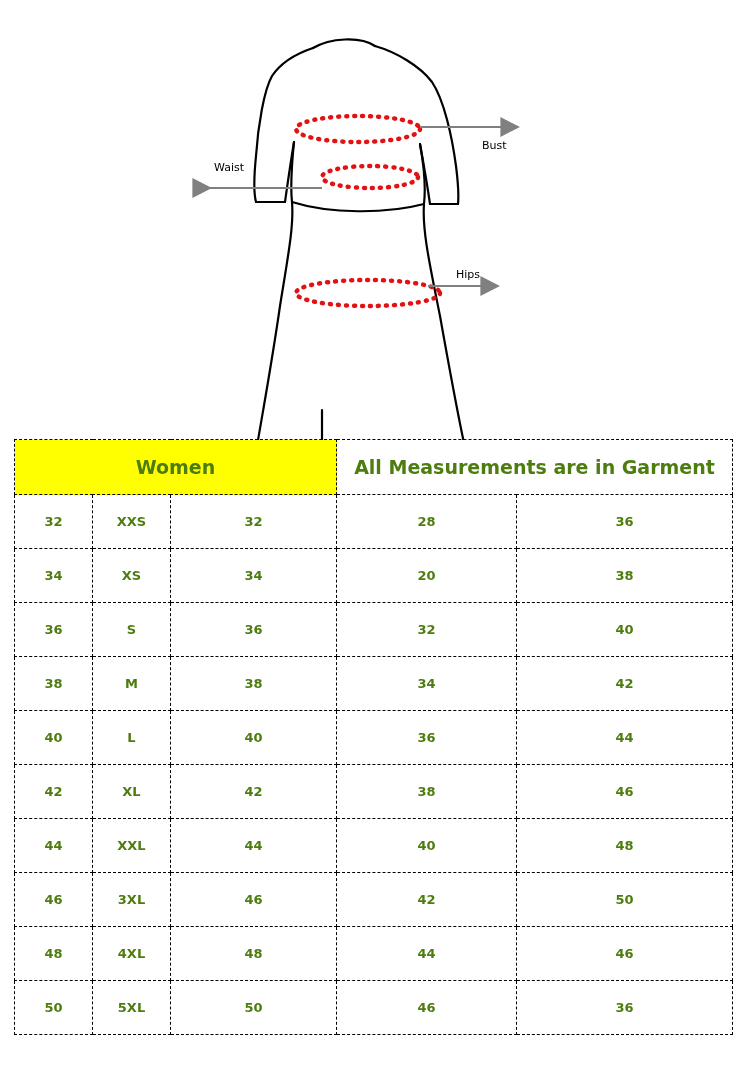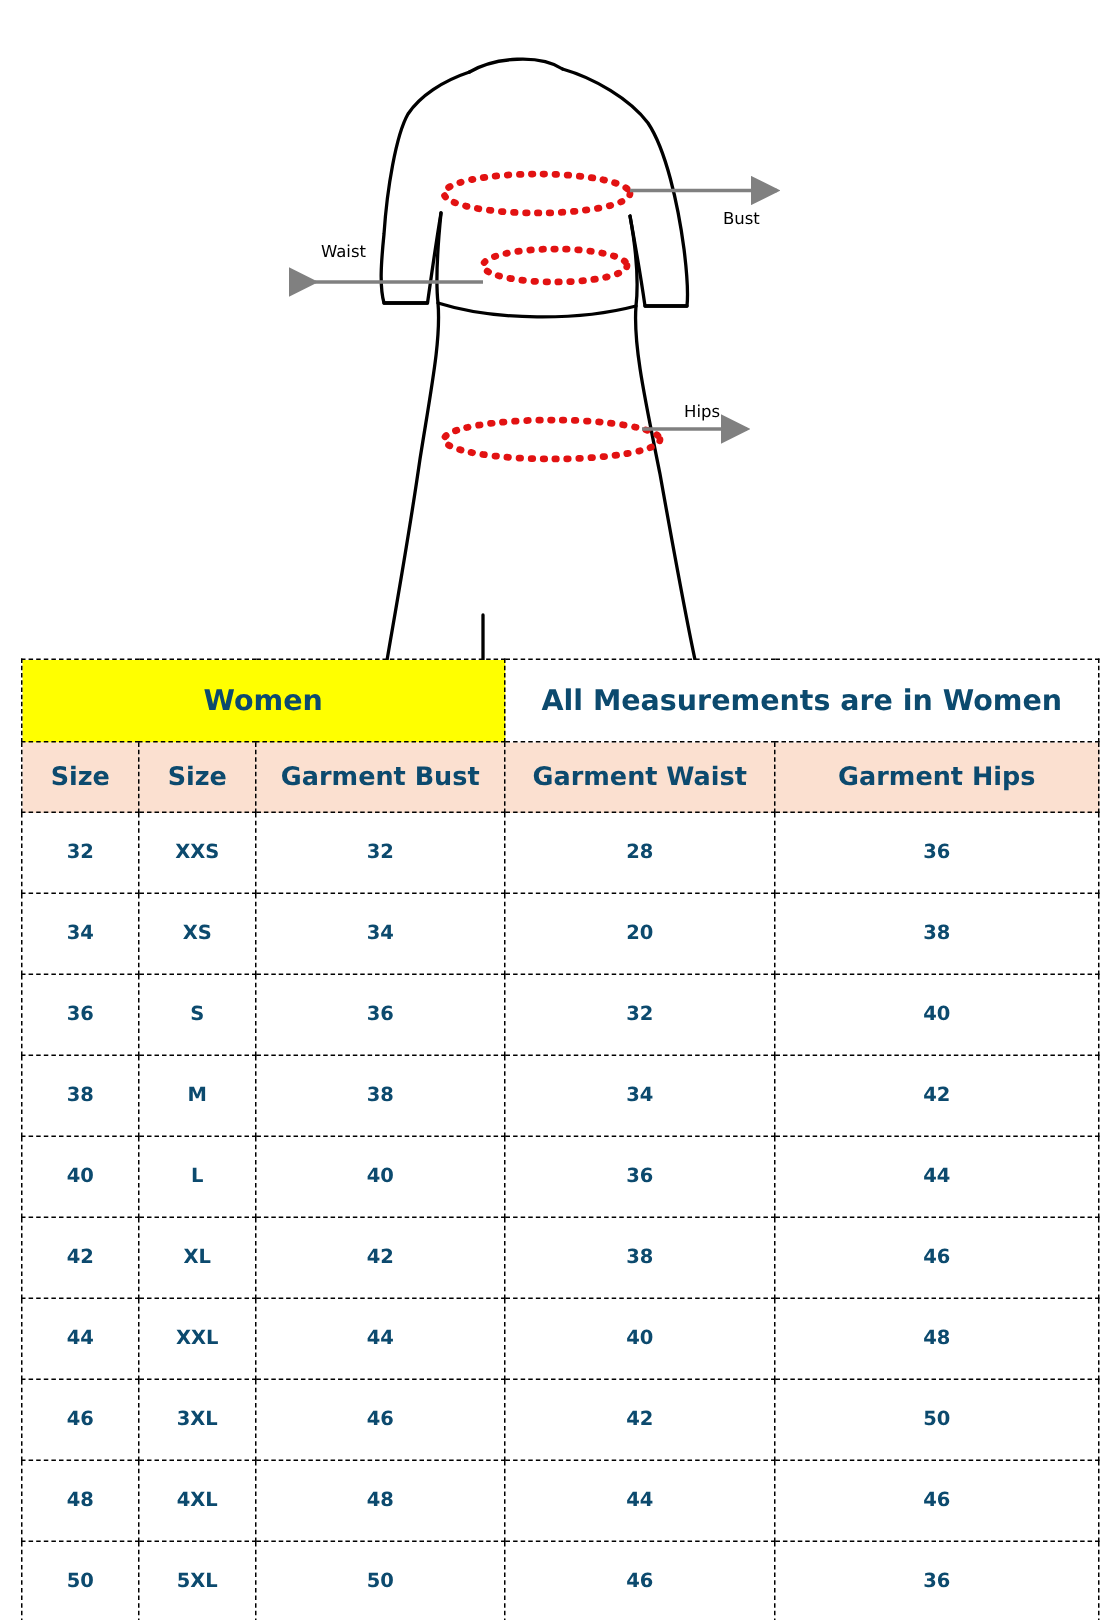--- a/index.html
+++ b/index.html
@@ -36,21 +36,21 @@
     top: 439px;
     width: 718px;
     border-collapse: collapse;
     table-layout: fixed;
   }
   #size-chart td {
     border: 1px dashed #000000;
     text-align: center;
     vertical-align: middle;
     font-weight: bold;
-    color: #0c4a6e;
+    color: #4d7c0f;
   }
   .title-row td {
     height: 52px;
     font-size: 19px;
   }
   .cell-women {
     background: #ffff00;
   }
   .cell-measure {
     background: #ffffff;
@@ -139,28 +139,21 @@
   <colgroup>
     <col class="col-size-num">
     <col class="col-size-alpha">
     <col class="col-bust">
     <col class="col-waist">
     <col class="col-hips">
   </colgroup>
   <tbody>
     <tr class="title-row">
       <td class="cell-women" colspan="3">Women</td>
-      <td class="cell-measure" colspan="2">All Measurements are in Women</td>
-    </tr>
-    <tr class="header-row">
-      <td>Size</td>
-      <td>Size</td>
-      <td>Garment Bust</td>
-      <td>Garment Waist</td>
-      <td>Garment Hips</td>
+      <td class="cell-measure" colspan="2">All Measurements are in Garment</td>
     </tr>
 
     <tr class="data-row">
       <td>32</td>
       <td>XXS</td>
       <td>32</td>
       <td>28</td>
       <td>36</td>
     </tr>
     <tr class="data-row">

